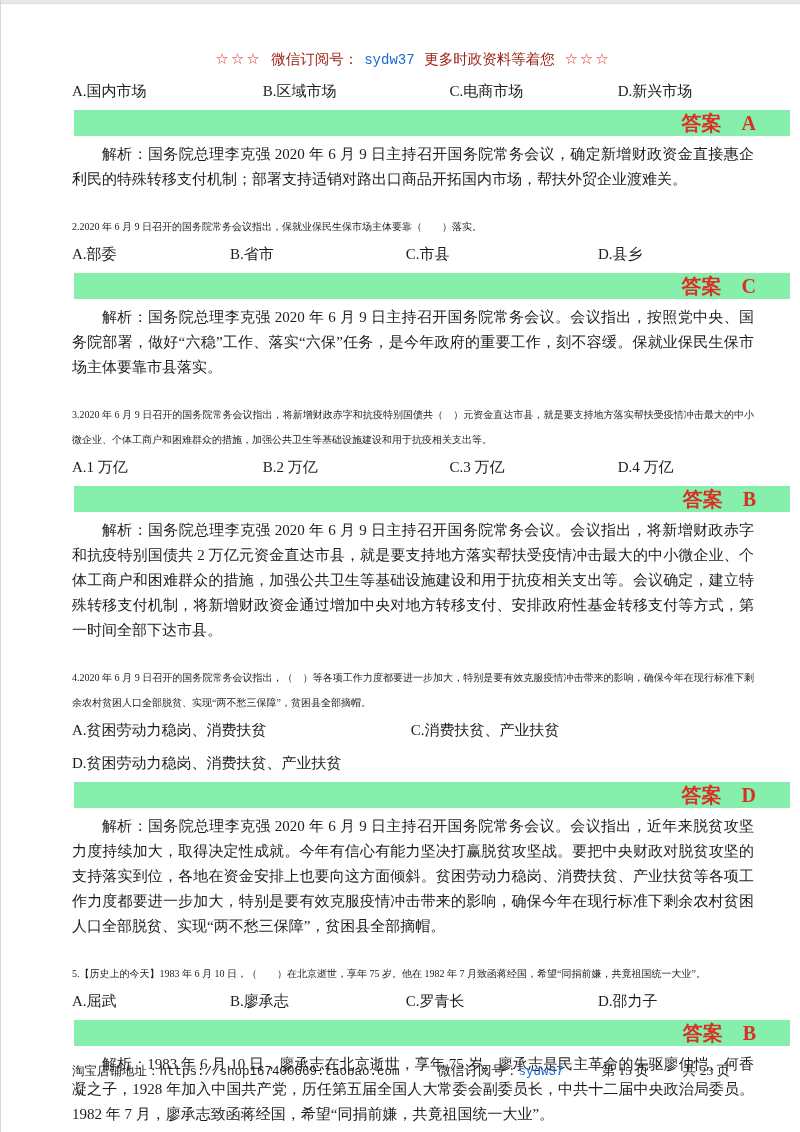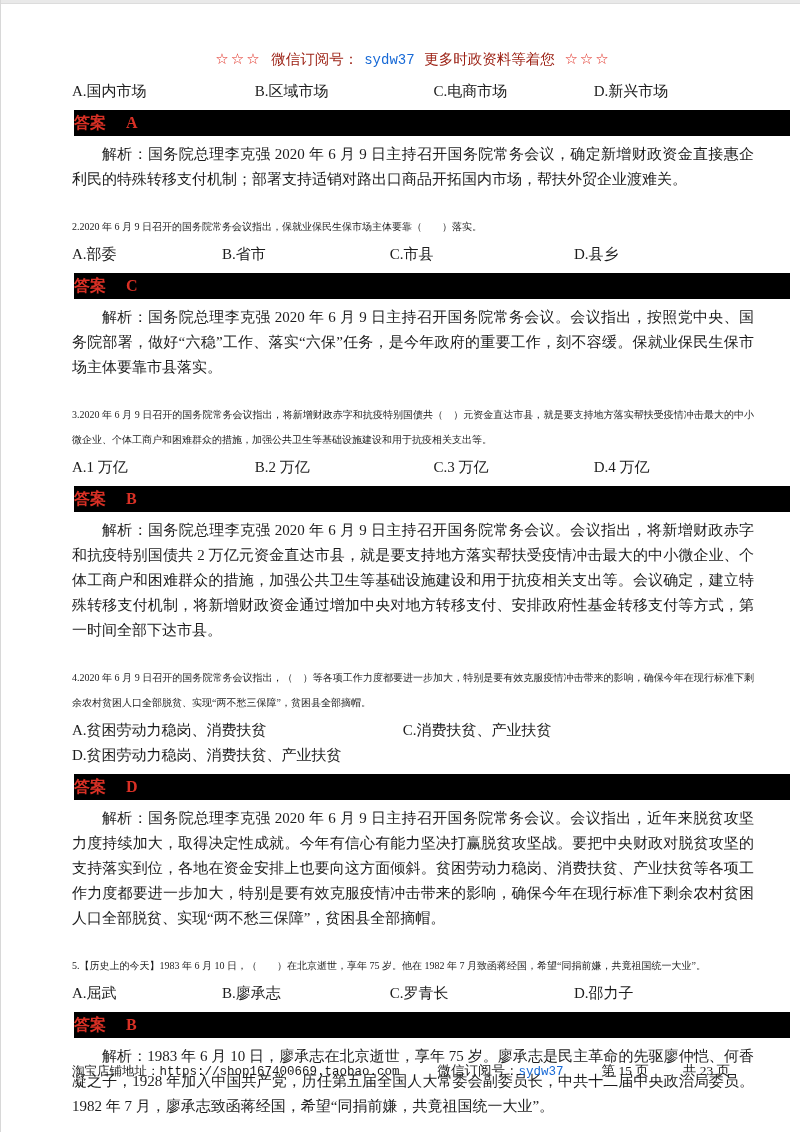--- a/index.html
+++ b/index.html
@@ -31,31 +31,31 @@
     white-space: nowrap;
   }
   .hdr .stars { color: #e02b20; letter-spacing: 2px; font-size: 15px; }
   .hdr .hlabel, .hdr .htag { color: #9a1d10; margin: 0 6px; }
   .hdr .hacct { color: #1769d6; font-family: "Liberation Mono", "DejaVu Sans Mono", monospace; font-size: 14px; }
 
   
   .question { font-size: 10px; line-height: 25px; margin-top: 22px; text-align: justify; }
   .analysis { font-size: 15px; line-height: 25px; text-indent: 2em; margin-top: 3px; text-align: justify; }
 
-  .opts { display: grid; font-size: 15px; line-height: 25px; margin-top: 3px; }
+  .opts { display: grid; font-size: 15px; line-height: 25px; margin-top: 3px; gap: 8px; }
   .opt4a { grid-template-columns: 26.8% 26.2% 23.5% 23.5%; }
   .opt4b { grid-template-columns: 22% 24.6% 27% 26.4%; }
   .opt2  { grid-template-columns: 48.5% 51.5%; }
 
   .ans-bar {
-    background: #000000;
+    background: #86efac;
     margin: 6px -36px 6px 2px;
     padding: 2px 34px 2px 0;
-    text-align: left;
-    font-size: 16px;
+    text-align: right;
+    font-size: 20px;
     line-height: 22px;
   }
   .ans-bar .alabel { color: #d93025; font-weight: bold; }
   .ans-bar .aval { color: #d93025; font-weight: bold; margin-left: 20px; font-family: "Liberation Serif", serif; }
 
   .footer {
     position: absolute;
     left: 72px; right: 70px;
     bottom: 52px;
     display: flex;

